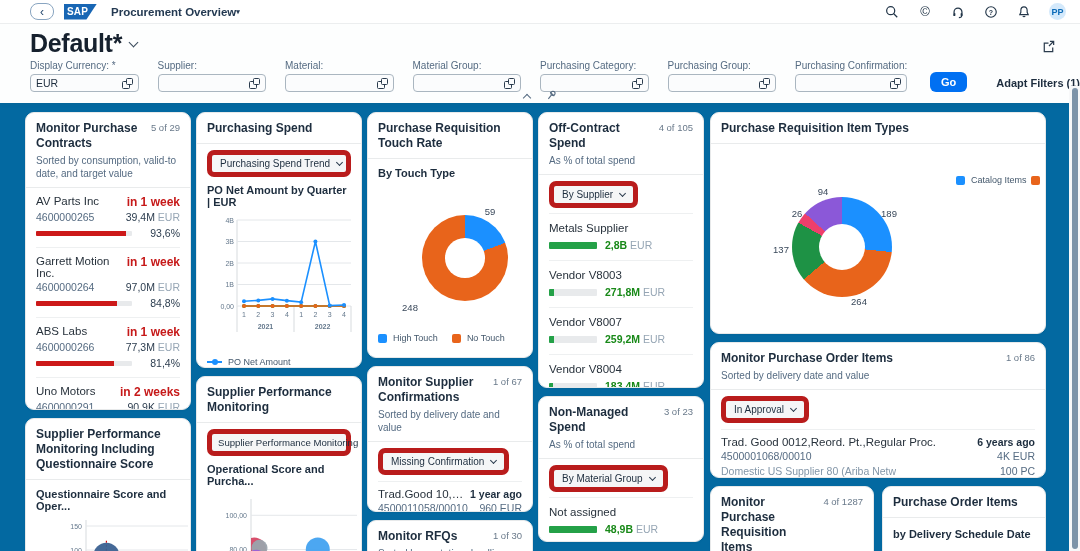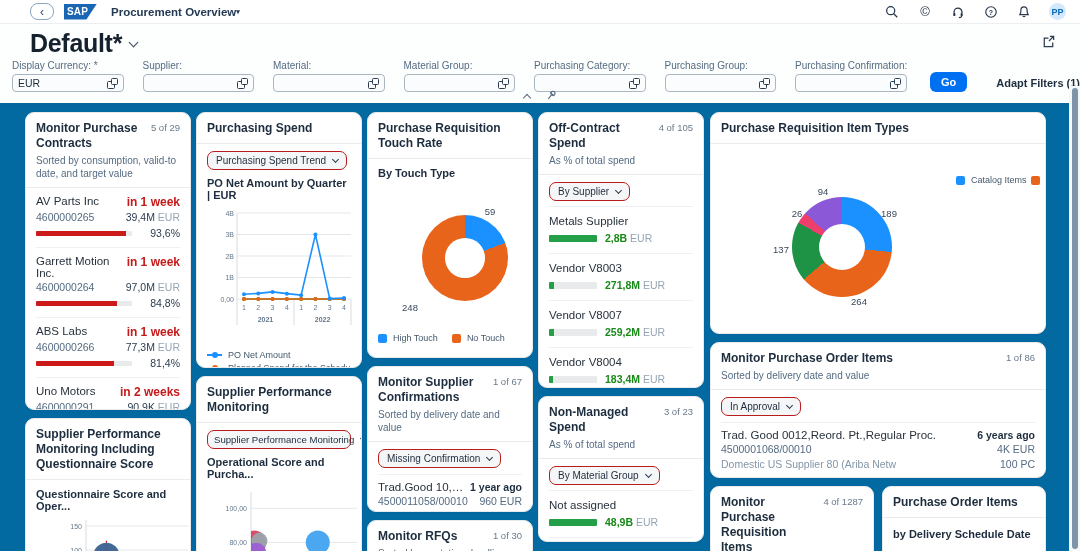--- a/index.html
+++ b/index.html
@@ -7,25 +7,25 @@
   .shell{position:absolute;top:0;left:0;right:0;height:24px;background:#fff;display:flex;align-items:center;padding:0 14px;border-bottom:1px solid #eceeef;z-index:5}
   .backbtn{width:24px;height:17px;border:1px solid #89a5c1;border-radius:8px;display:flex;align-items:center;justify-content:center;color:#24486e;font-size:12px;line-height:1;margin:0 10px 0 16px;background:#fff;cursor:pointer}
   .saplogo{width:33px;height:16px;background:#1866b4;clip-path:polygon(0 0,100% 0,68% 100%,0 100%);color:#fff;font-weight:bold;font-size:10px;display:flex;align-items:center;padding-left:3px;letter-spacing:.2px}
   .apptitle{font-size:11.5px;font-weight:700;color:#243a52;margin-left:14px;display:flex;align-items:center;}
   .apptitle .tri{font-size:7px;color:#243a52}
   .shell-right{margin-left:auto;display:flex;align-items:center;gap:17px}
   .icnbtn{width:16px;height:16px;display:flex;align-items:center;justify-content:center;color:#223548;cursor:pointer;font-size:12px}
   .icnbtn svg{display:block}
   .avatar{width:17px;height:17px;border-radius:50%;background:#d4e9fb;color:#0d6bb8;font-size:9px;font-weight:700;display:flex;align-items:center;justify-content:center;cursor:pointer}
   .hdr{position:absolute;top:24px;left:0;right:0;height:79px;background:#fdfefe;z-index:4;box-shadow:0 2px 3px rgba(50,70,90,.08)}
-  .title-row{display:flex;align-items:center;padding:5px 24px 0 30px}
+  .title-row{display:flex;align-items:flex-end;padding:5px 24px 0 30px}
   .vtitle{font-size:25px;font-weight:800;letter-spacing:-.3px;color:#16212e;display:flex;align-items:flex-start;gap:8px;cursor:pointer}
   .vchev{width:7px;height:7px;border-right:1.8px solid #3a4b5c;border-bottom:1.8px solid #3a4b5c;transform:rotate(45deg);margin-top:10px}
   .share{margin-left:auto;cursor:pointer}
-  .filters{display:flex;align-items:flex-end;padding:2px 0 0 12px;gap:19px}
+  .filters{display:flex;align-items:flex-end;padding:2px 0 0 30px;gap:19px}
   .f-field{width:112px}
   .f-label{font-size:10px;color:#556b82;margin-bottom:3px;white-space:nowrap;overflow:hidden}
   .f-input{height:18px;border:1px solid #aab6c0;border-radius:4px;background:#fbfcfd;display:flex;align-items:center;padding:0 5px;font-size:10.5px;color:#1d2d3e;cursor:text}
   .vh{position:relative;width:11px;height:11px;margin-left:auto;cursor:pointer;flex:none}
   .vh::before{content:'';position:absolute;left:0;bottom:0;width:6px;height:6px;border:1.2px solid #2b3c4e;border-radius:1.5px}
   .vh::after{content:'';position:absolute;right:0;top:0;width:5px;height:5px;border:1.2px solid #2b3c4e;border-radius:1.5px;background:#fbfcfd}
   .gobtn{height:20px;padding:0 11px;border:none;border-radius:6px;background:#0070f2;color:#fff;font-size:11px;font-weight:700;margin:0 0 0 4px;cursor:pointer;font-family:inherit}
   .adapt{font-size:11px;font-weight:700;color:#1d2d3e;margin:0 0 3px 10px;cursor:pointer;white-space:nowrap}
   .collapse-row{position:absolute;left:0;right:0;bottom:0;height:14px;display:flex;align-items:center;justify-content:center;gap:16px}
   .cv-up{width:6px;height:6px;border-right:1.6px solid #556b82;border-bottom:1.6px solid #556b82;transform:rotate(-135deg);margin-top:3px;cursor:pointer}
@@ -33,21 +33,21 @@
   .dash{position:absolute;top:103px;left:0;right:0;bottom:0;background:#0369a1;overflow:hidden}
   .col{position:absolute;top:9px;display:flex;flex-direction:column;gap:8px}
   #col1{left:25px;width:166px}#col2{left:196px;width:166px}#col3{left:367px;width:166px}#col4{left:538px;width:166px}#col5{left:710px;width:336px}
   .card{background:#fff;border-radius:9px;border:1px solid #e7e9ea;box-shadow:0 1px 2px rgba(30,45,60,.06);overflow:hidden;flex:none;position:relative}
   .c-hd{padding:8px 10px 7px;border-bottom:1px solid #e9ebec;cursor:pointer}
   .c-trow{display:flex;justify-content:space-between;align-items:flex-start;gap:6px}
   .c-title{font-size:12px;font-weight:700;color:#1d2d3e;line-height:1.25}
   .c-count{font-size:9.5px;color:#69798a;white-space:nowrap;margin-top:1px}
   .c-sub{font-size:10px;color:#556b82;margin-top:3px;line-height:1.3}
   .c-bd{padding:6px 10px}
-  .chip{display:inline-flex;align-items:center;gap:7px;background:#f5f6f7;border:1px solid #b91c1c;border-radius:7px;padding:3px 8px;font-size:10px;color:#1d2d3e;cursor:pointer;max-width:100%;white-space:nowrap}
+  .chip{display:inline-flex;align-items:center;gap:7px;background:#f5f6f7;border:5px solid #b91c1c;border-radius:7px;padding:3px 8px;font-size:10px;color:#1d2d3e;cursor:pointer;max-width:100%;white-space:nowrap}
   .cv{width:5px;height:5px;border-right:1.4px solid #2b3c4e;border-bottom:1.4px solid #2b3c4e;transform:rotate(45deg);margin-top:-2px;flex:none}
   .chart-title{font-size:11px;font-weight:700;color:#1d2d3e;margin:7px 0 2px}
   .ci{padding:7px 0 8px;border-bottom:1px solid #eef0f1}
   .ci:last-child{border-bottom:none}
   .ci-r1{display:flex;justify-content:space-between;font-size:11.5px}
   .ci-name{color:#28323c}
   .ci-due{color:#c61919;font-weight:700;font-size:12px;white-space:nowrap}
   .ci-r2{display:flex;justify-content:space-between;font-size:10.5px;margin-top:2px}
   .ci-doc{color:#556b82}
   .ci-amt{color:#2c3d4f;font-weight:400}.ci-amt i{font-style:normal;color:#95a5b4}

